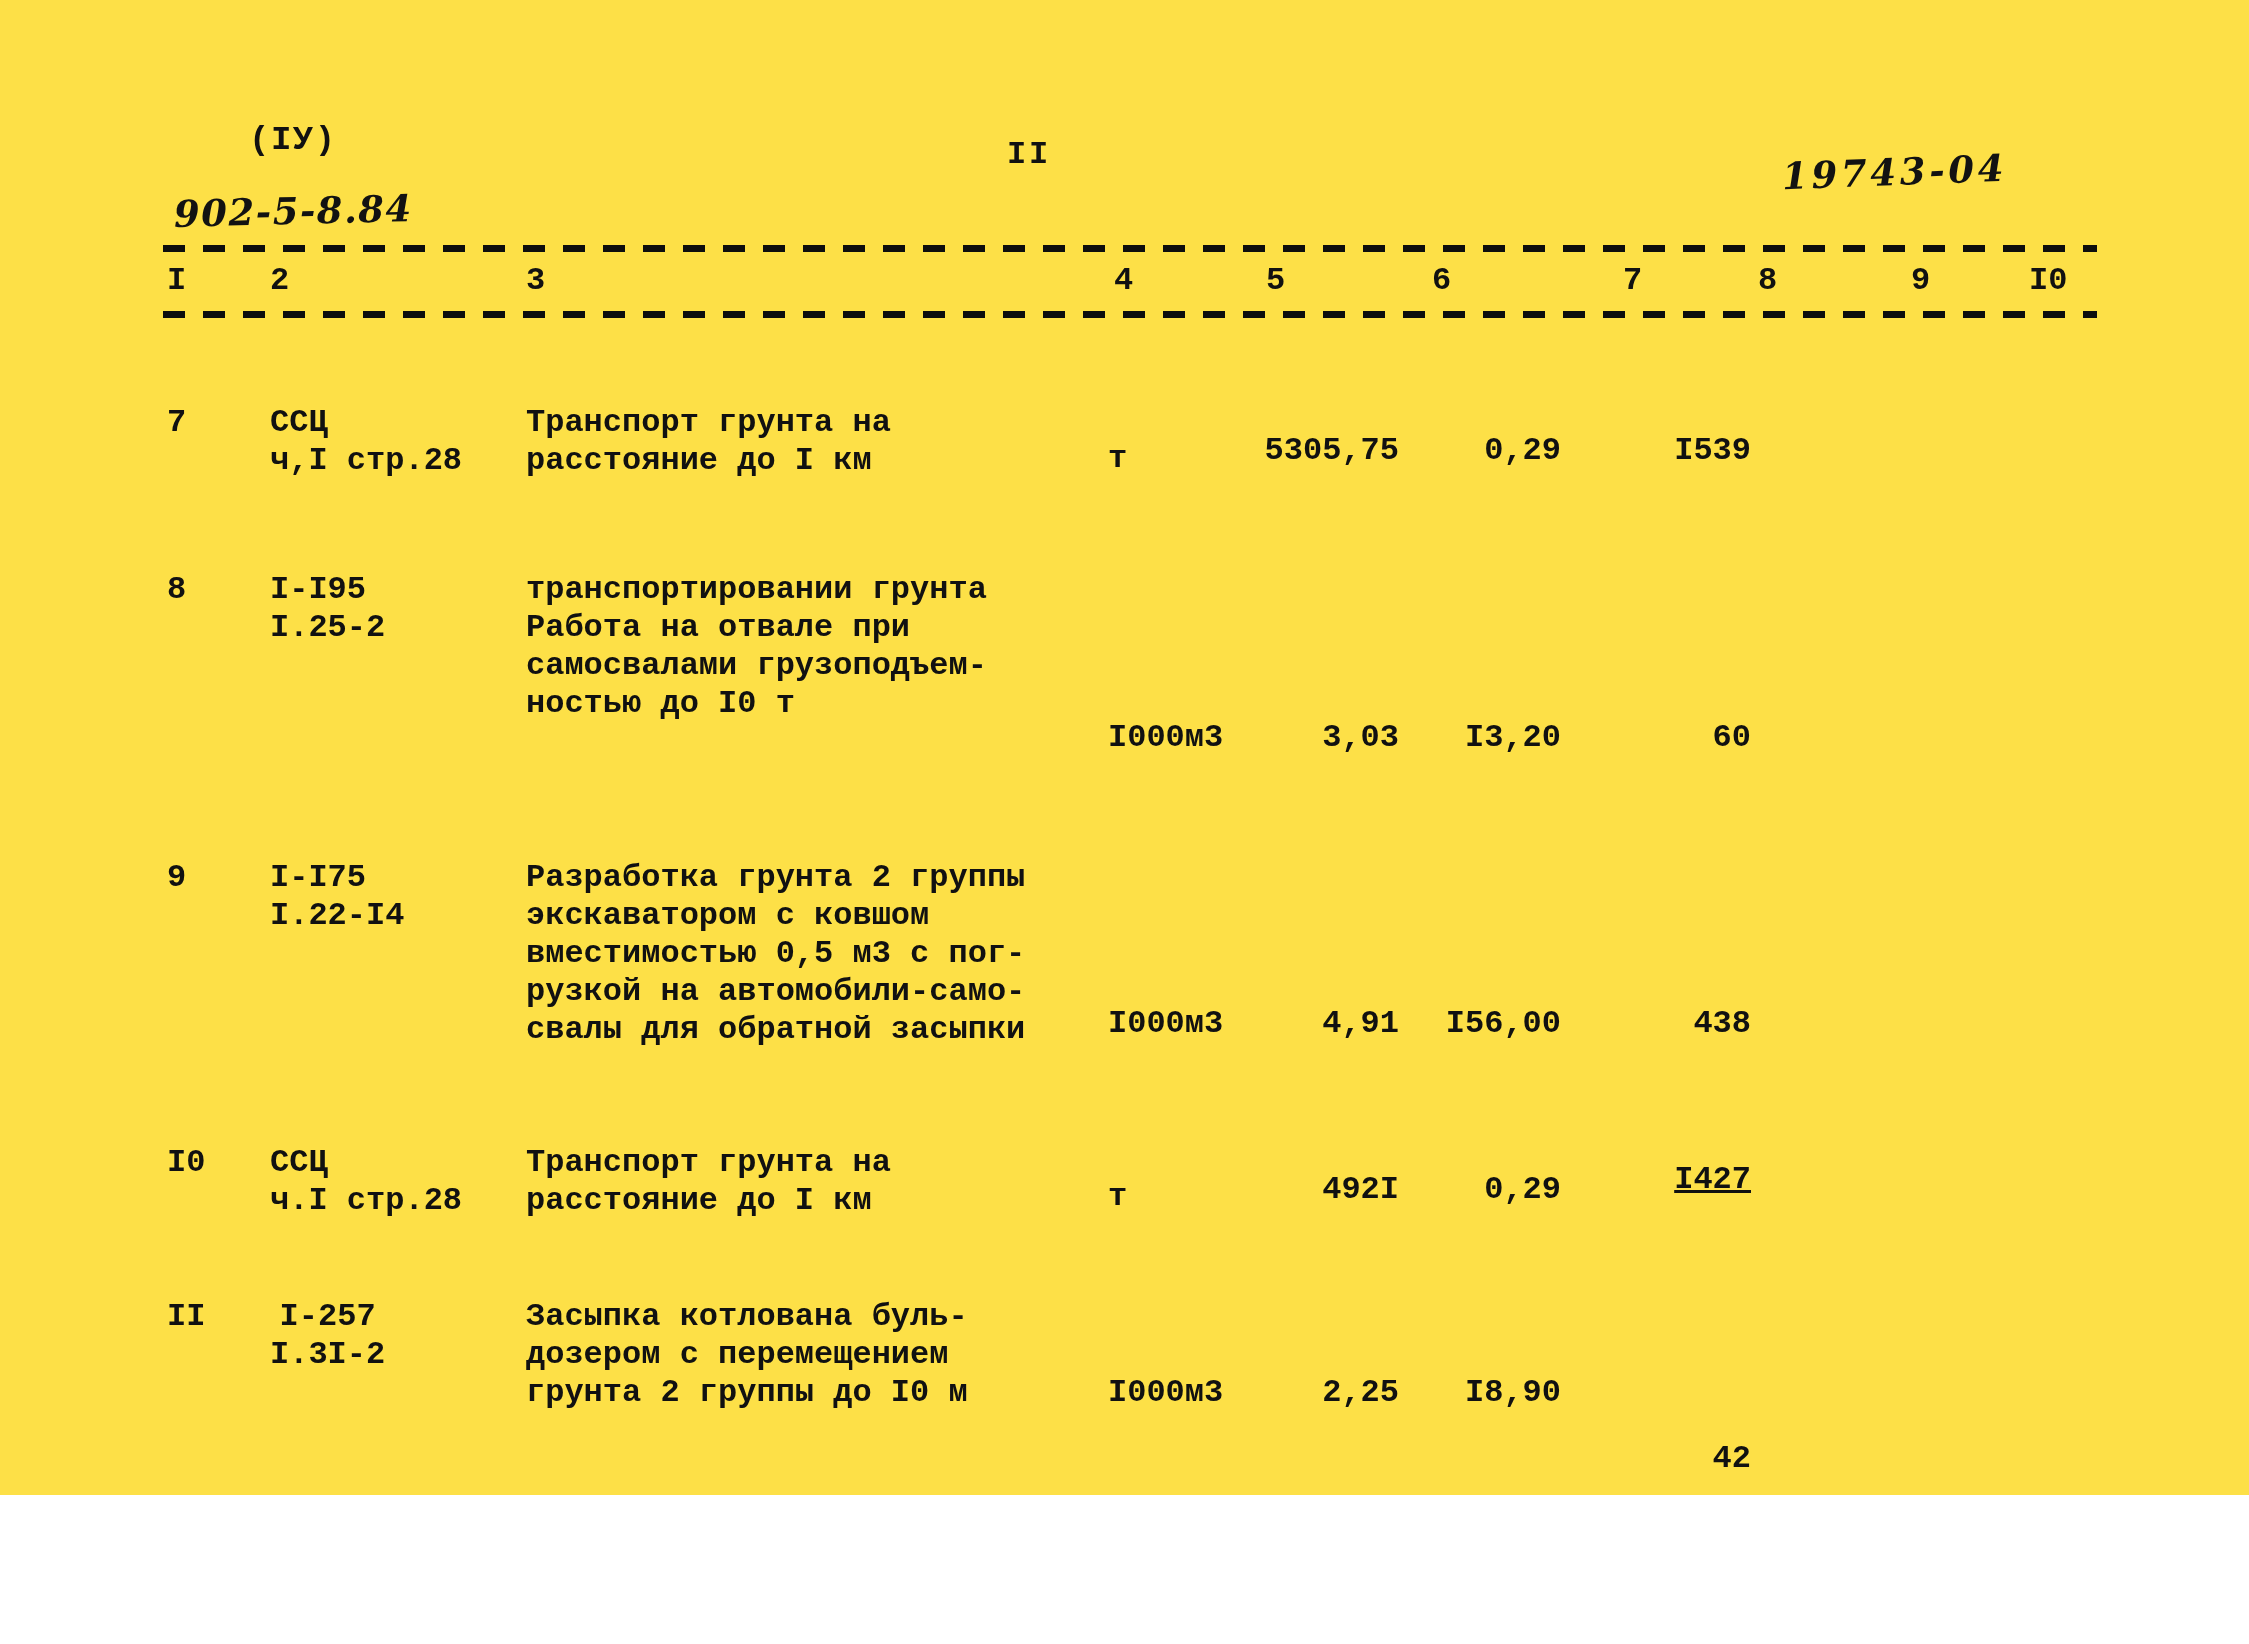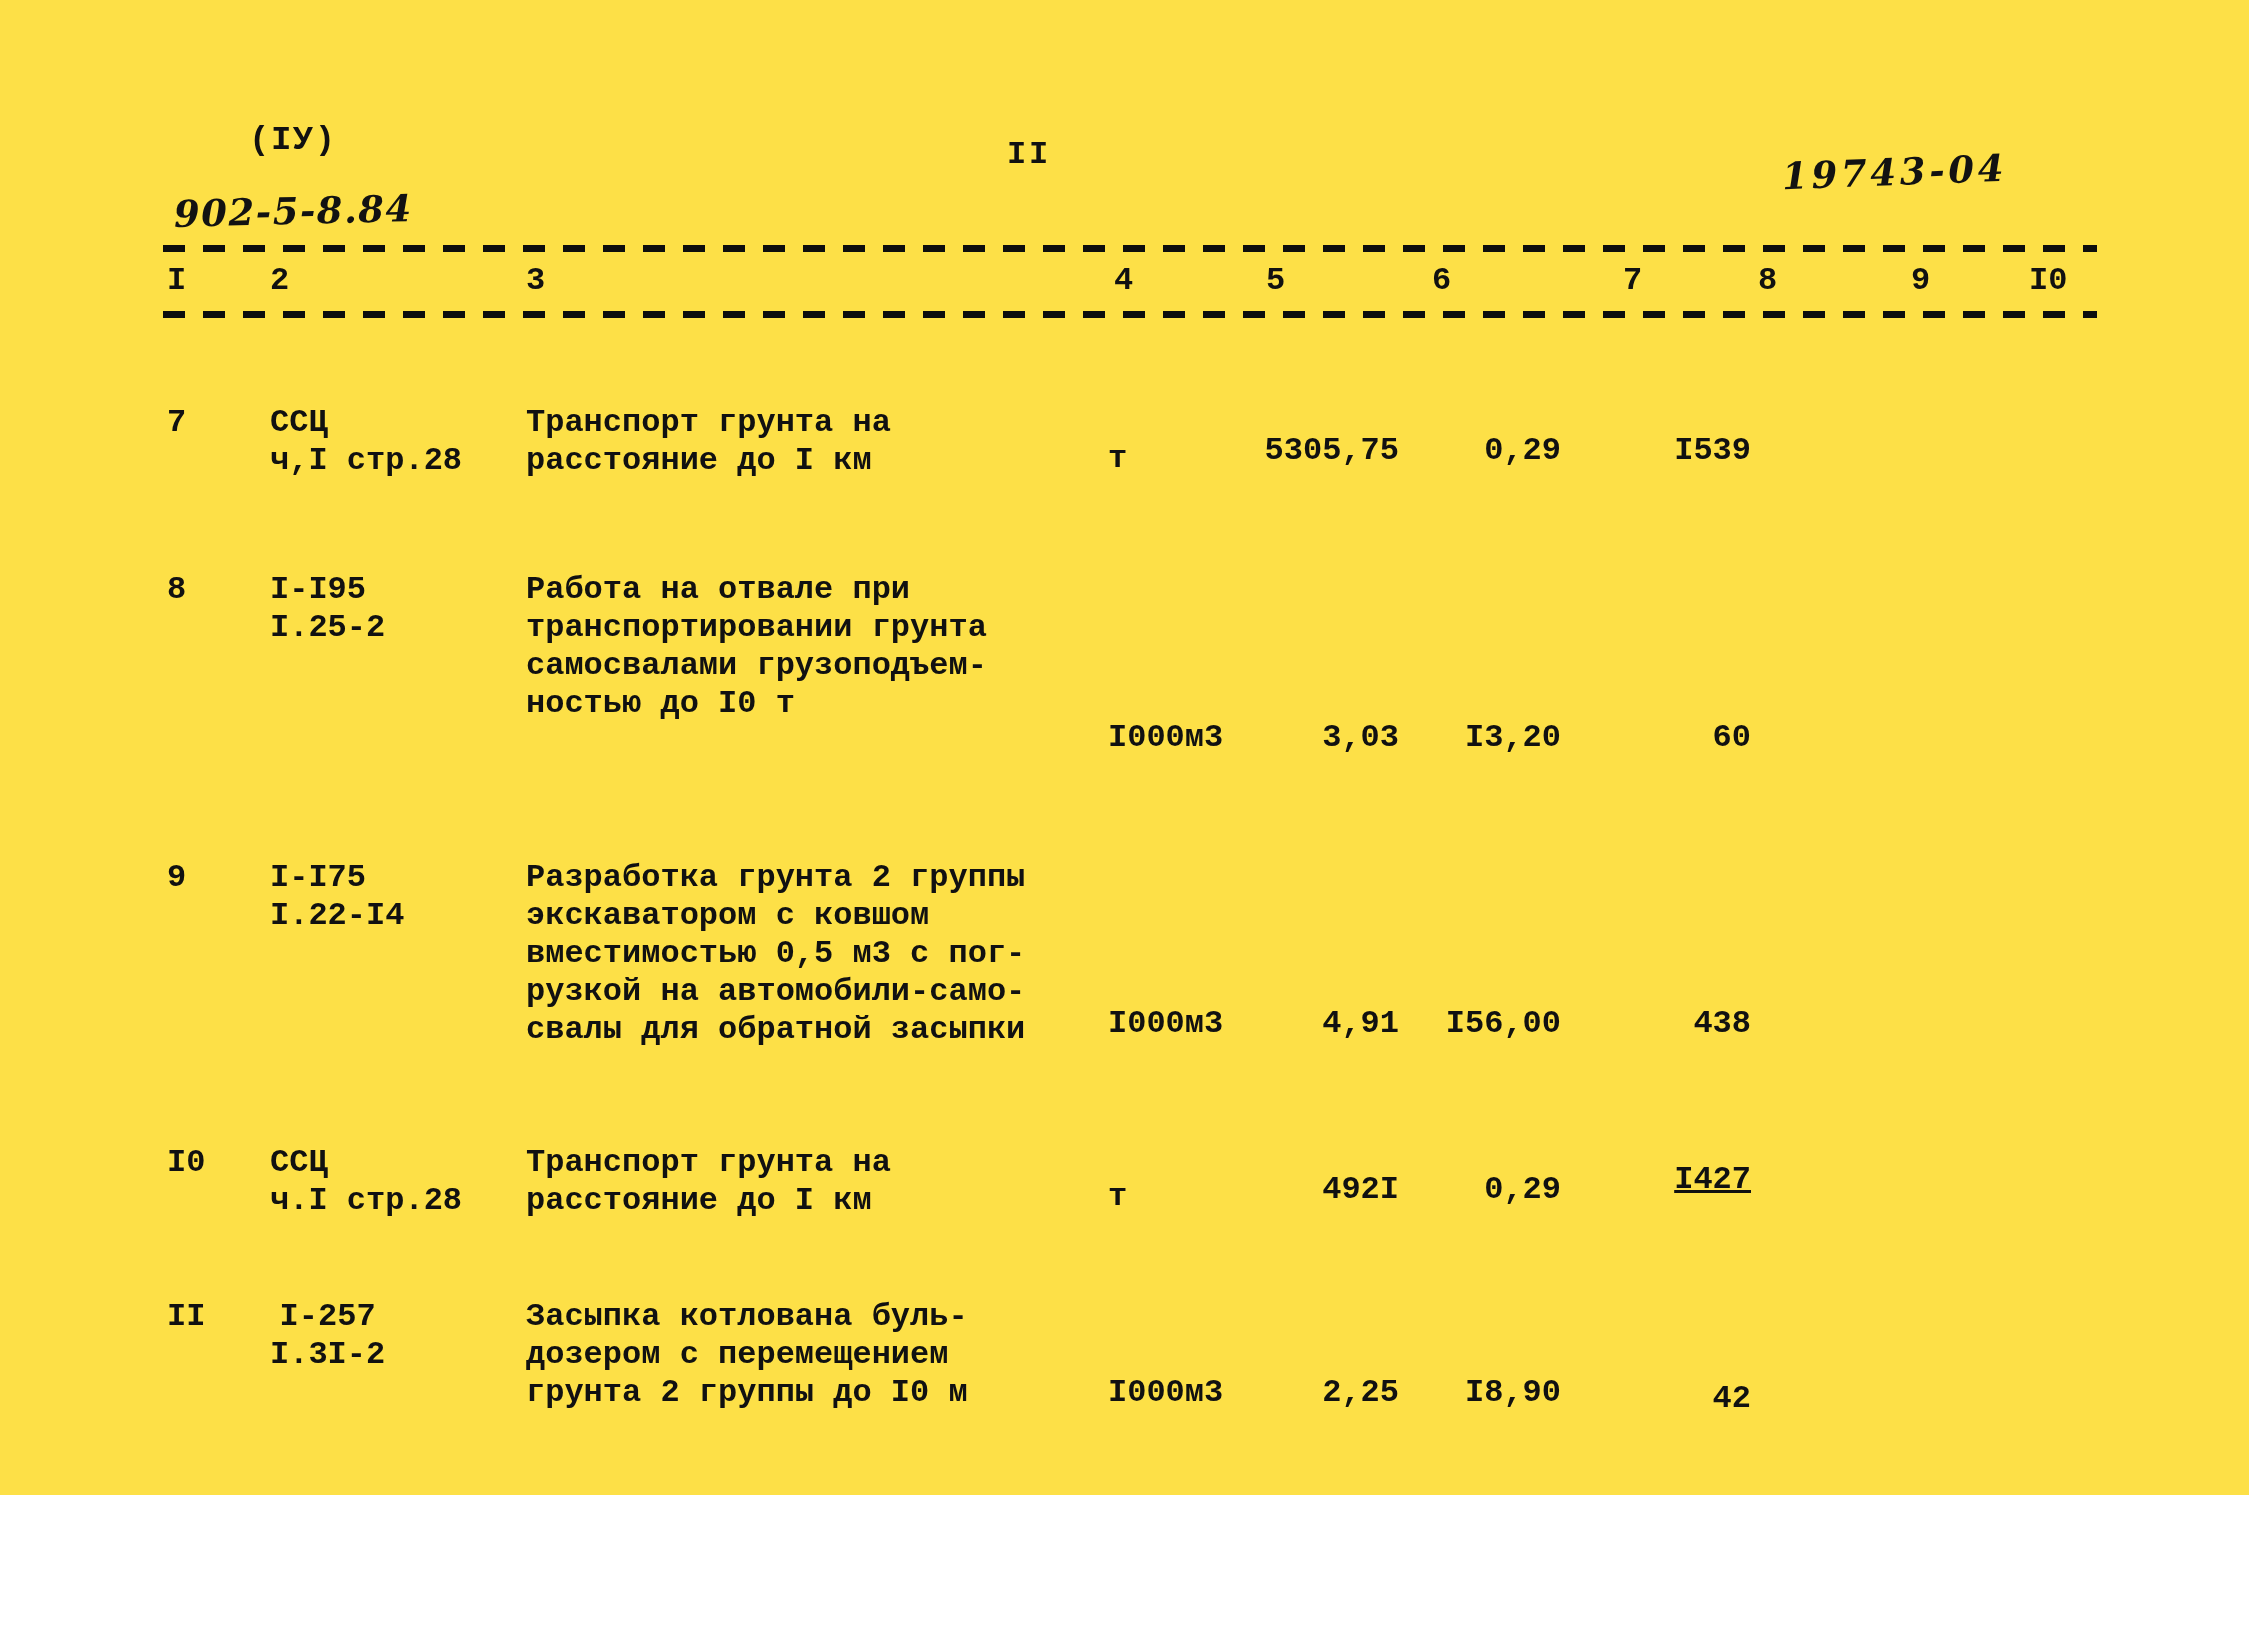--- a/index.html
+++ b/index.html
@@ -142,21 +142,21 @@
     <div class="cell c-desc" style="top:404px;"><span class="desc-line">Транспорт грунта на</span><span class="desc-line">расстояние до I км</span></div>
     <div class="cell c-unit" style="top:440px;">т</div>
     <div class="cell c-qty" style="top:432px;">5305,75</div>
     <div class="cell c-price" style="top:432px;">0,29</div>
     <div class="cell c-total" style="top:432px;">I539</div>
   </div>
 
   <div class="row" style="top:0;">
     <div class="cell c-num" style="top:571px;">8</div>
     <div class="cell c-code" style="top:571px;"><span class="desc-line">I-I95</span><span class="desc-line">I.25-2</span></div>
-    <div class="cell c-desc" style="top:571px;"><span class="desc-line">Работа на отвале при</span><span class="desc-line">транспортировании грунта</span><span class="desc-line">самосвалами грузоподъем-</span><span class="desc-line">ностью до I0 т</span></div>
+    <div class="cell c-desc" style="top:571px;"><span class="desc-line">транспортировании грунта</span><span class="desc-line">Работа на отвале при</span><span class="desc-line">самосвалами грузоподъем-</span><span class="desc-line">ностью до I0 т</span></div>
     <div class="cell c-unit" style="top:719px;">I000м3</div>
     <div class="cell c-qty" style="top:719px;">3,03</div>
     <div class="cell c-price" style="top:719px;">I3,20</div>
     <div class="cell c-total" style="top:719px;">60</div>
   </div>
 
   <div class="row" style="top:0;">
     <div class="cell c-num" style="top:859px;">9</div>
     <div class="cell c-code" style="top:859px;"><span class="desc-line">I-I75</span><span class="desc-line">I.22-I4</span></div>
     <div class="cell c-desc" style="top:859px;"><span class="desc-line">Разработка грунта 2 группы</span><span class="desc-line">экскаватором с ковшом</span><span class="desc-line">вместимостью 0,5 м3 с пог-</span><span class="desc-line">рузкой на автомобили-само-</span><span class="desc-line">свалы для обратной засыпки</span></div>
@@ -176,17 +176,17 @@
     <div class="cell c-total" style="top:1161px;text-decoration:underline;">I427</div>
   </div>
 
   <div class="row" style="top:0;">
     <div class="cell c-num" style="top:1298px;">II</div>
     <div class="cell c-code" style="top:1298px;text-align:center;"><span class="desc-line">I-257</span><span class="desc-line">I.3I-2</span></div>
     <div class="cell c-desc" style="top:1298px;"><span class="desc-line">Засыпка котлована буль-</span><span class="desc-line">дозером с перемещением</span><span class="desc-line">грунта 2 группы до I0 м</span></div>
     <div class="cell c-unit" style="top:1374px;">I000м3</div>
     <div class="cell c-qty" style="top:1374px;">2,25</div>
     <div class="cell c-price" style="top:1374px;">I8,90</div>
-    <div class="cell c-total" style="top:1380px;">42</div>
+    <div class="cell c-total" style="top:1440px;">42</div>
   </div>
 
 </div>
 
 
 </body></html>

